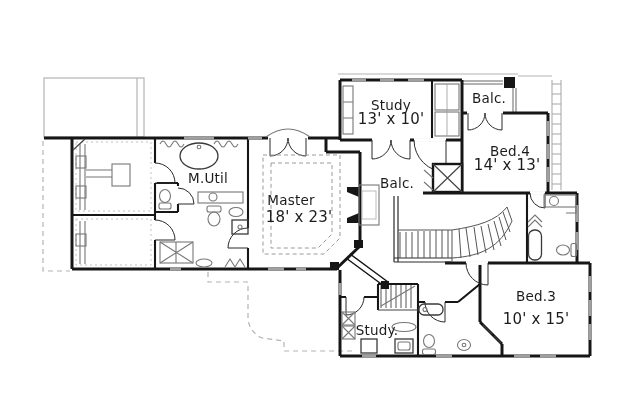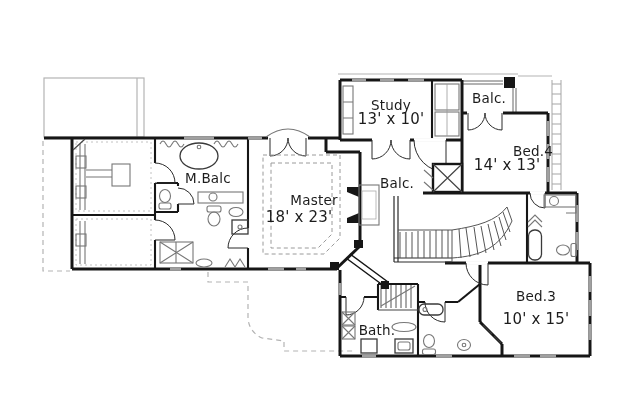--- a/index.html
+++ b/index.html
@@ -251,27 +251,27 @@
   <g>
     <path class="fxd" d="M483,325 L492,334 M494,336 L501,343"></path>
   </g>
 </svg>
 
   <div class="label room-name" style="left:391px;top:105px">Study</div>
   <div class="label room-dims" style="left:391px;top:119px">13' x 10'</div>
 
   <div class="label room-name" style="left:489px;top:98px">Balc.</div>
 
-  <div class="label room-name" style="left:533px;top:151px">Bed.4</div>
+  <div class="label room-name" style="left:510px;top:151px">Bed.4</div>
   <div class="label room-dims" style="left:507px;top:165px">14' x 13'</div>
 
-  <div class="label room-name" style="left:208px;top:178px">M.Balc</div>
-
-  <div class="label room-name" style="left:314px;top:200px">Master</div>
+  <div class="label room-name" style="left:208px;top:178px">M.Util</div>
+
+  <div class="label room-name" style="left:291px;top:200px">Master</div>
   <div class="label room-dims" style="left:299px;top:217px">18' x 23'</div>
 
   <div class="label room-name" style="left:397px;top:183px">Balc.</div>
 
   <div class="label room-name" style="left:536px;top:296px">Bed.3</div>
   <div class="label room-dims" style="left:536px;top:319px">10' x 15'</div>
 
-  <div class="label room-name" style="left:377px;top:330px">Bath.</div>
+  <div class="label room-name" style="left:377px;top:330px">Study.</div>
 </div>
 
 </body></html>

